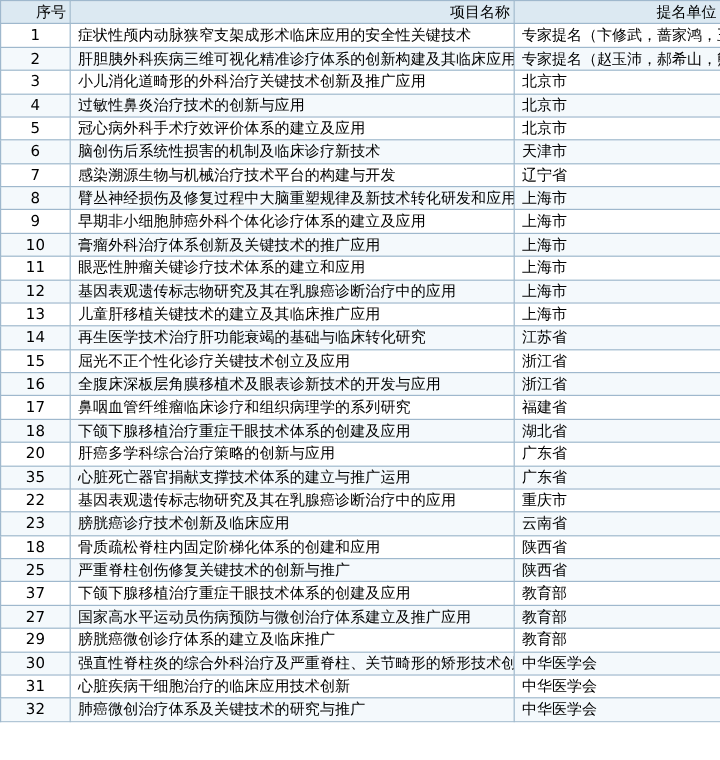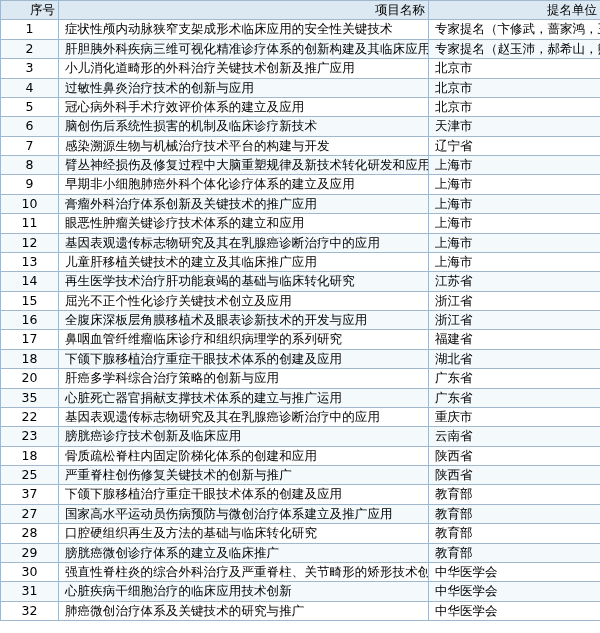--- a/index.html
+++ b/index.html
@@ -202,25 +202,20 @@
           <td class="seq">37</td>
           <td class="name">下颌下腺移植治疗重症干眼技术体系的创建及应用</td>
           <td class="unit">教育部</td>
         </tr>
         <tr>
           <td class="seq">27</td>
           <td class="name">国家高水平运动员伤病预防与微创治疗体系建立及推广应用</td>
           <td class="unit">教育部</td>
         </tr>
         <tr>
-          <td class="seq">28</td>
-          <td class="name">口腔硬组织再生及方法的基础与临床转化研究</td>
-          <td class="unit">教育部</td>
-        </tr>
-        <tr>
           <td class="seq">29</td>
           <td class="name">膀胱癌微创诊疗体系的建立及临床推广</td>
           <td class="unit">教育部</td>
         </tr>
         <tr>
           <td class="seq">30</td>
           <td class="name">强直性脊柱炎的综合外科治疗及严重脊柱、关节畸形的矫形技术创新</td>
           <td class="unit">中华医学会</td>
         </tr>
         <tr>

